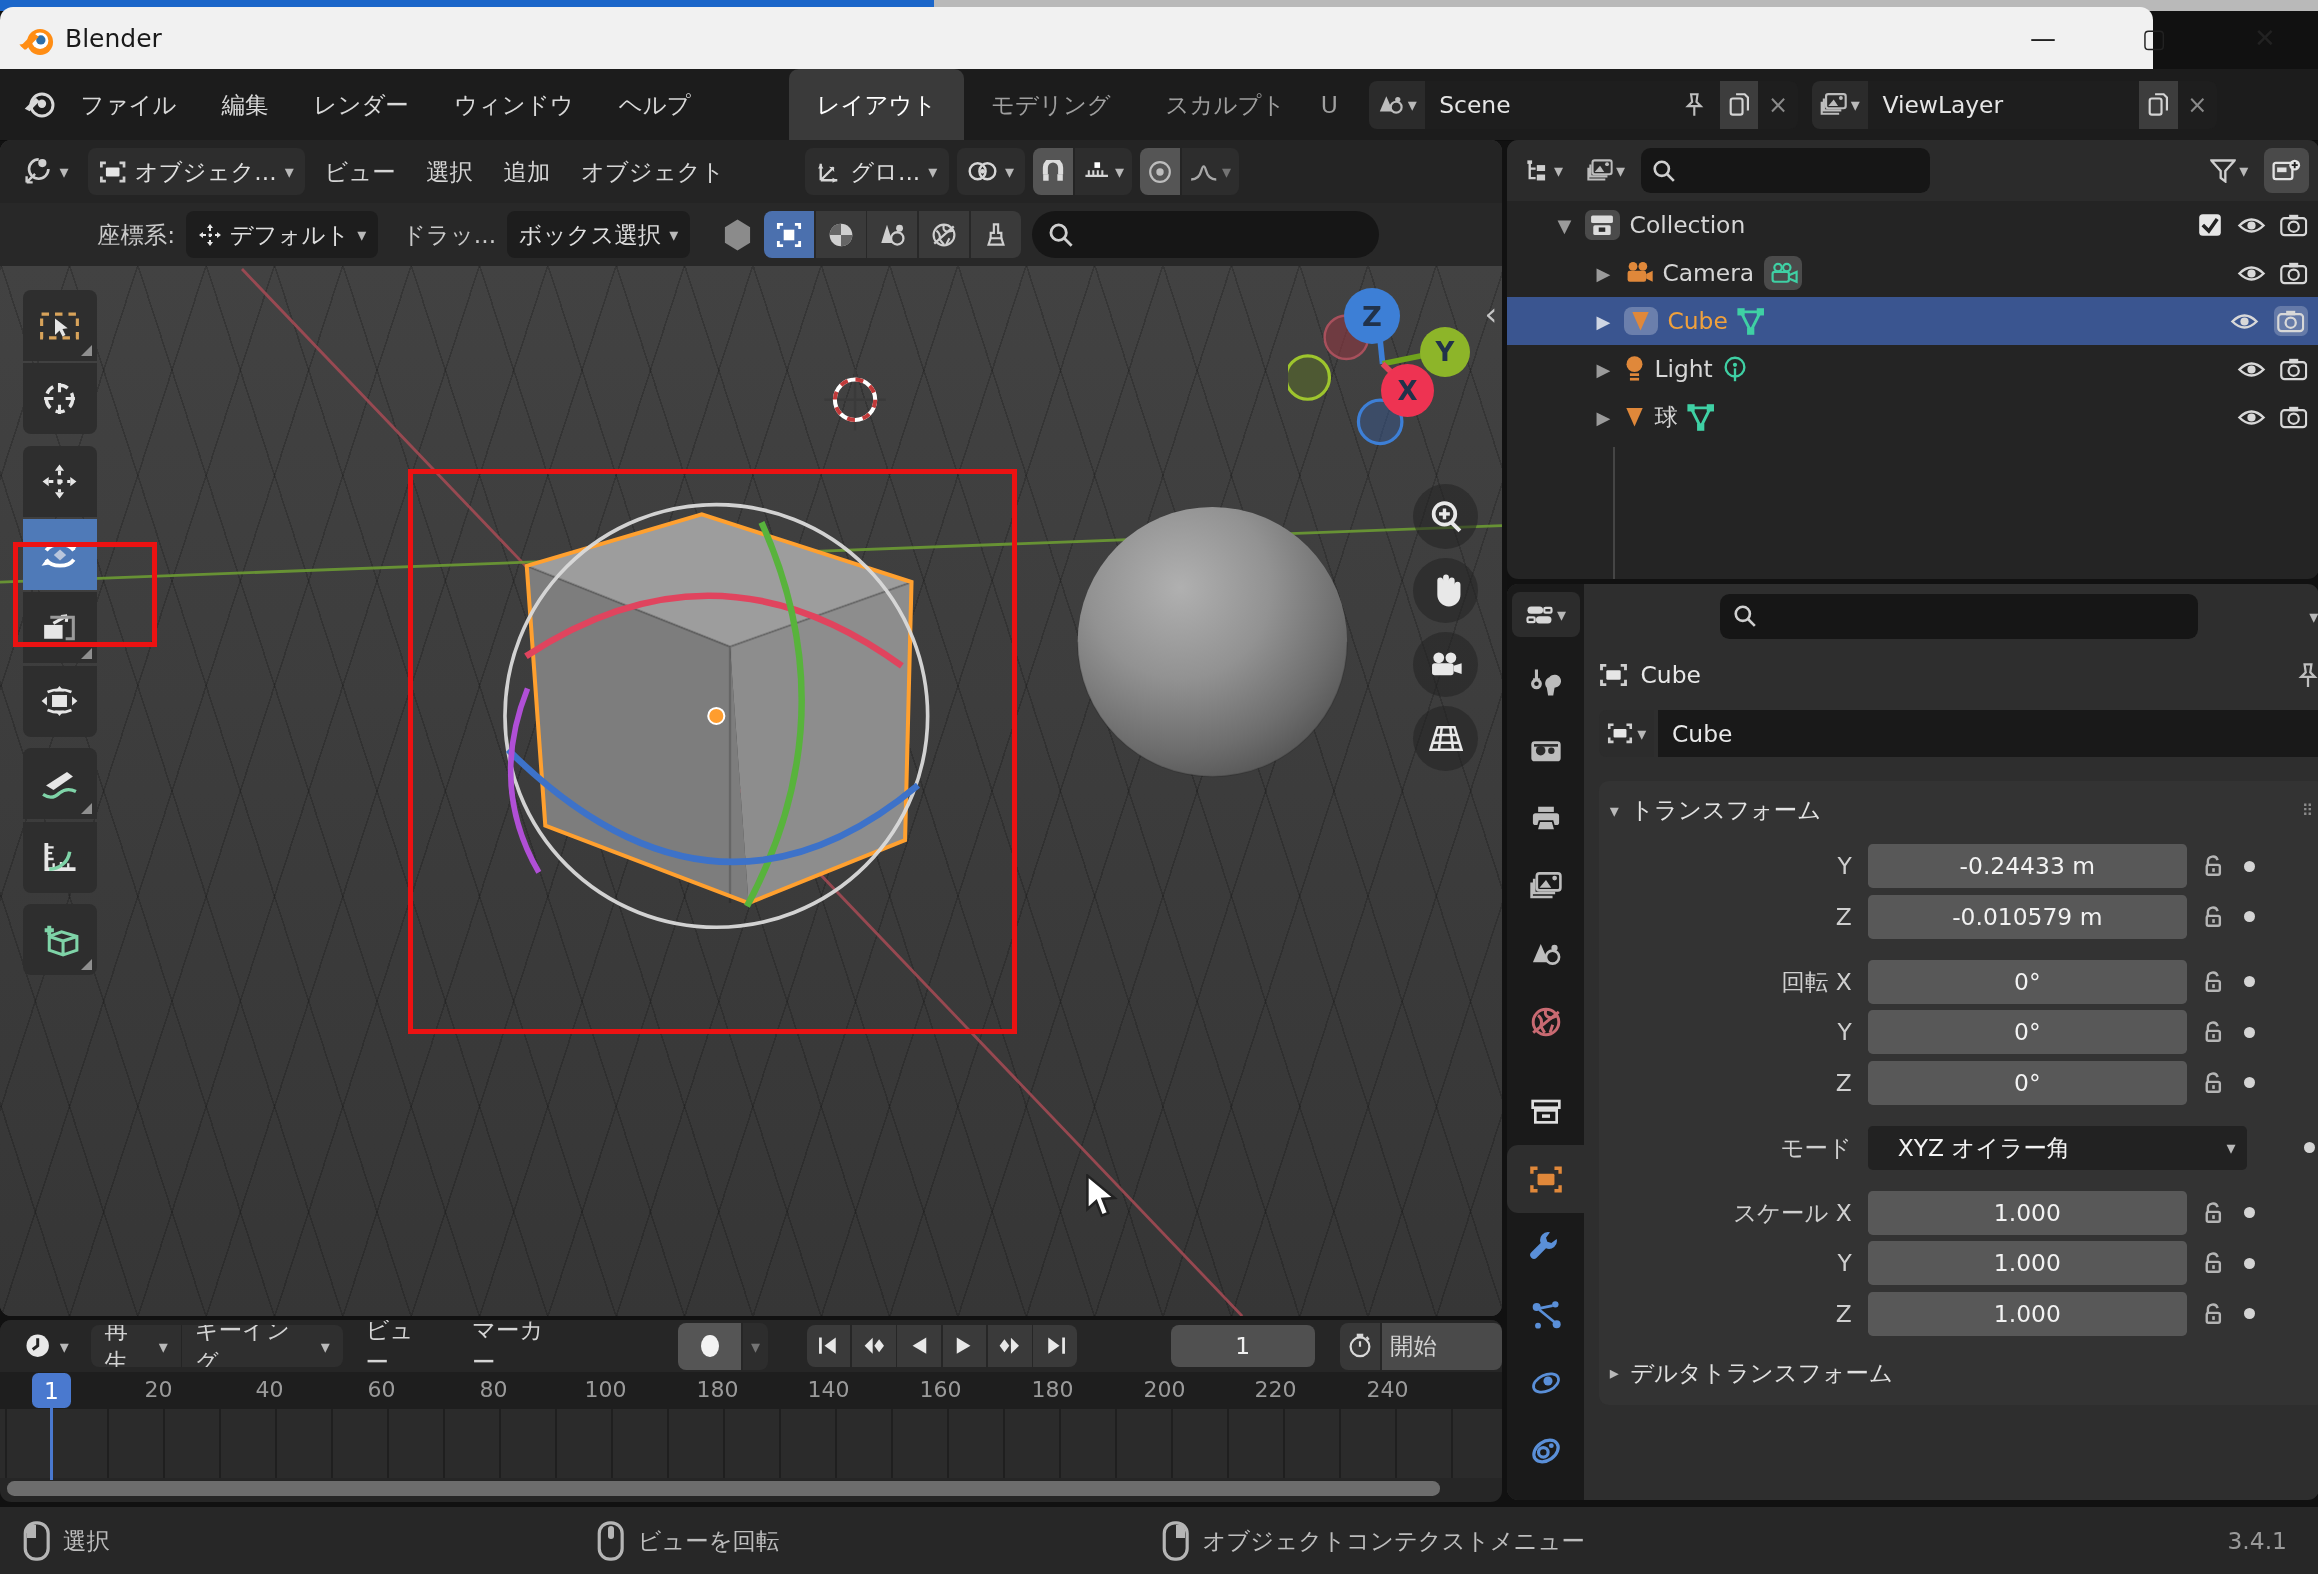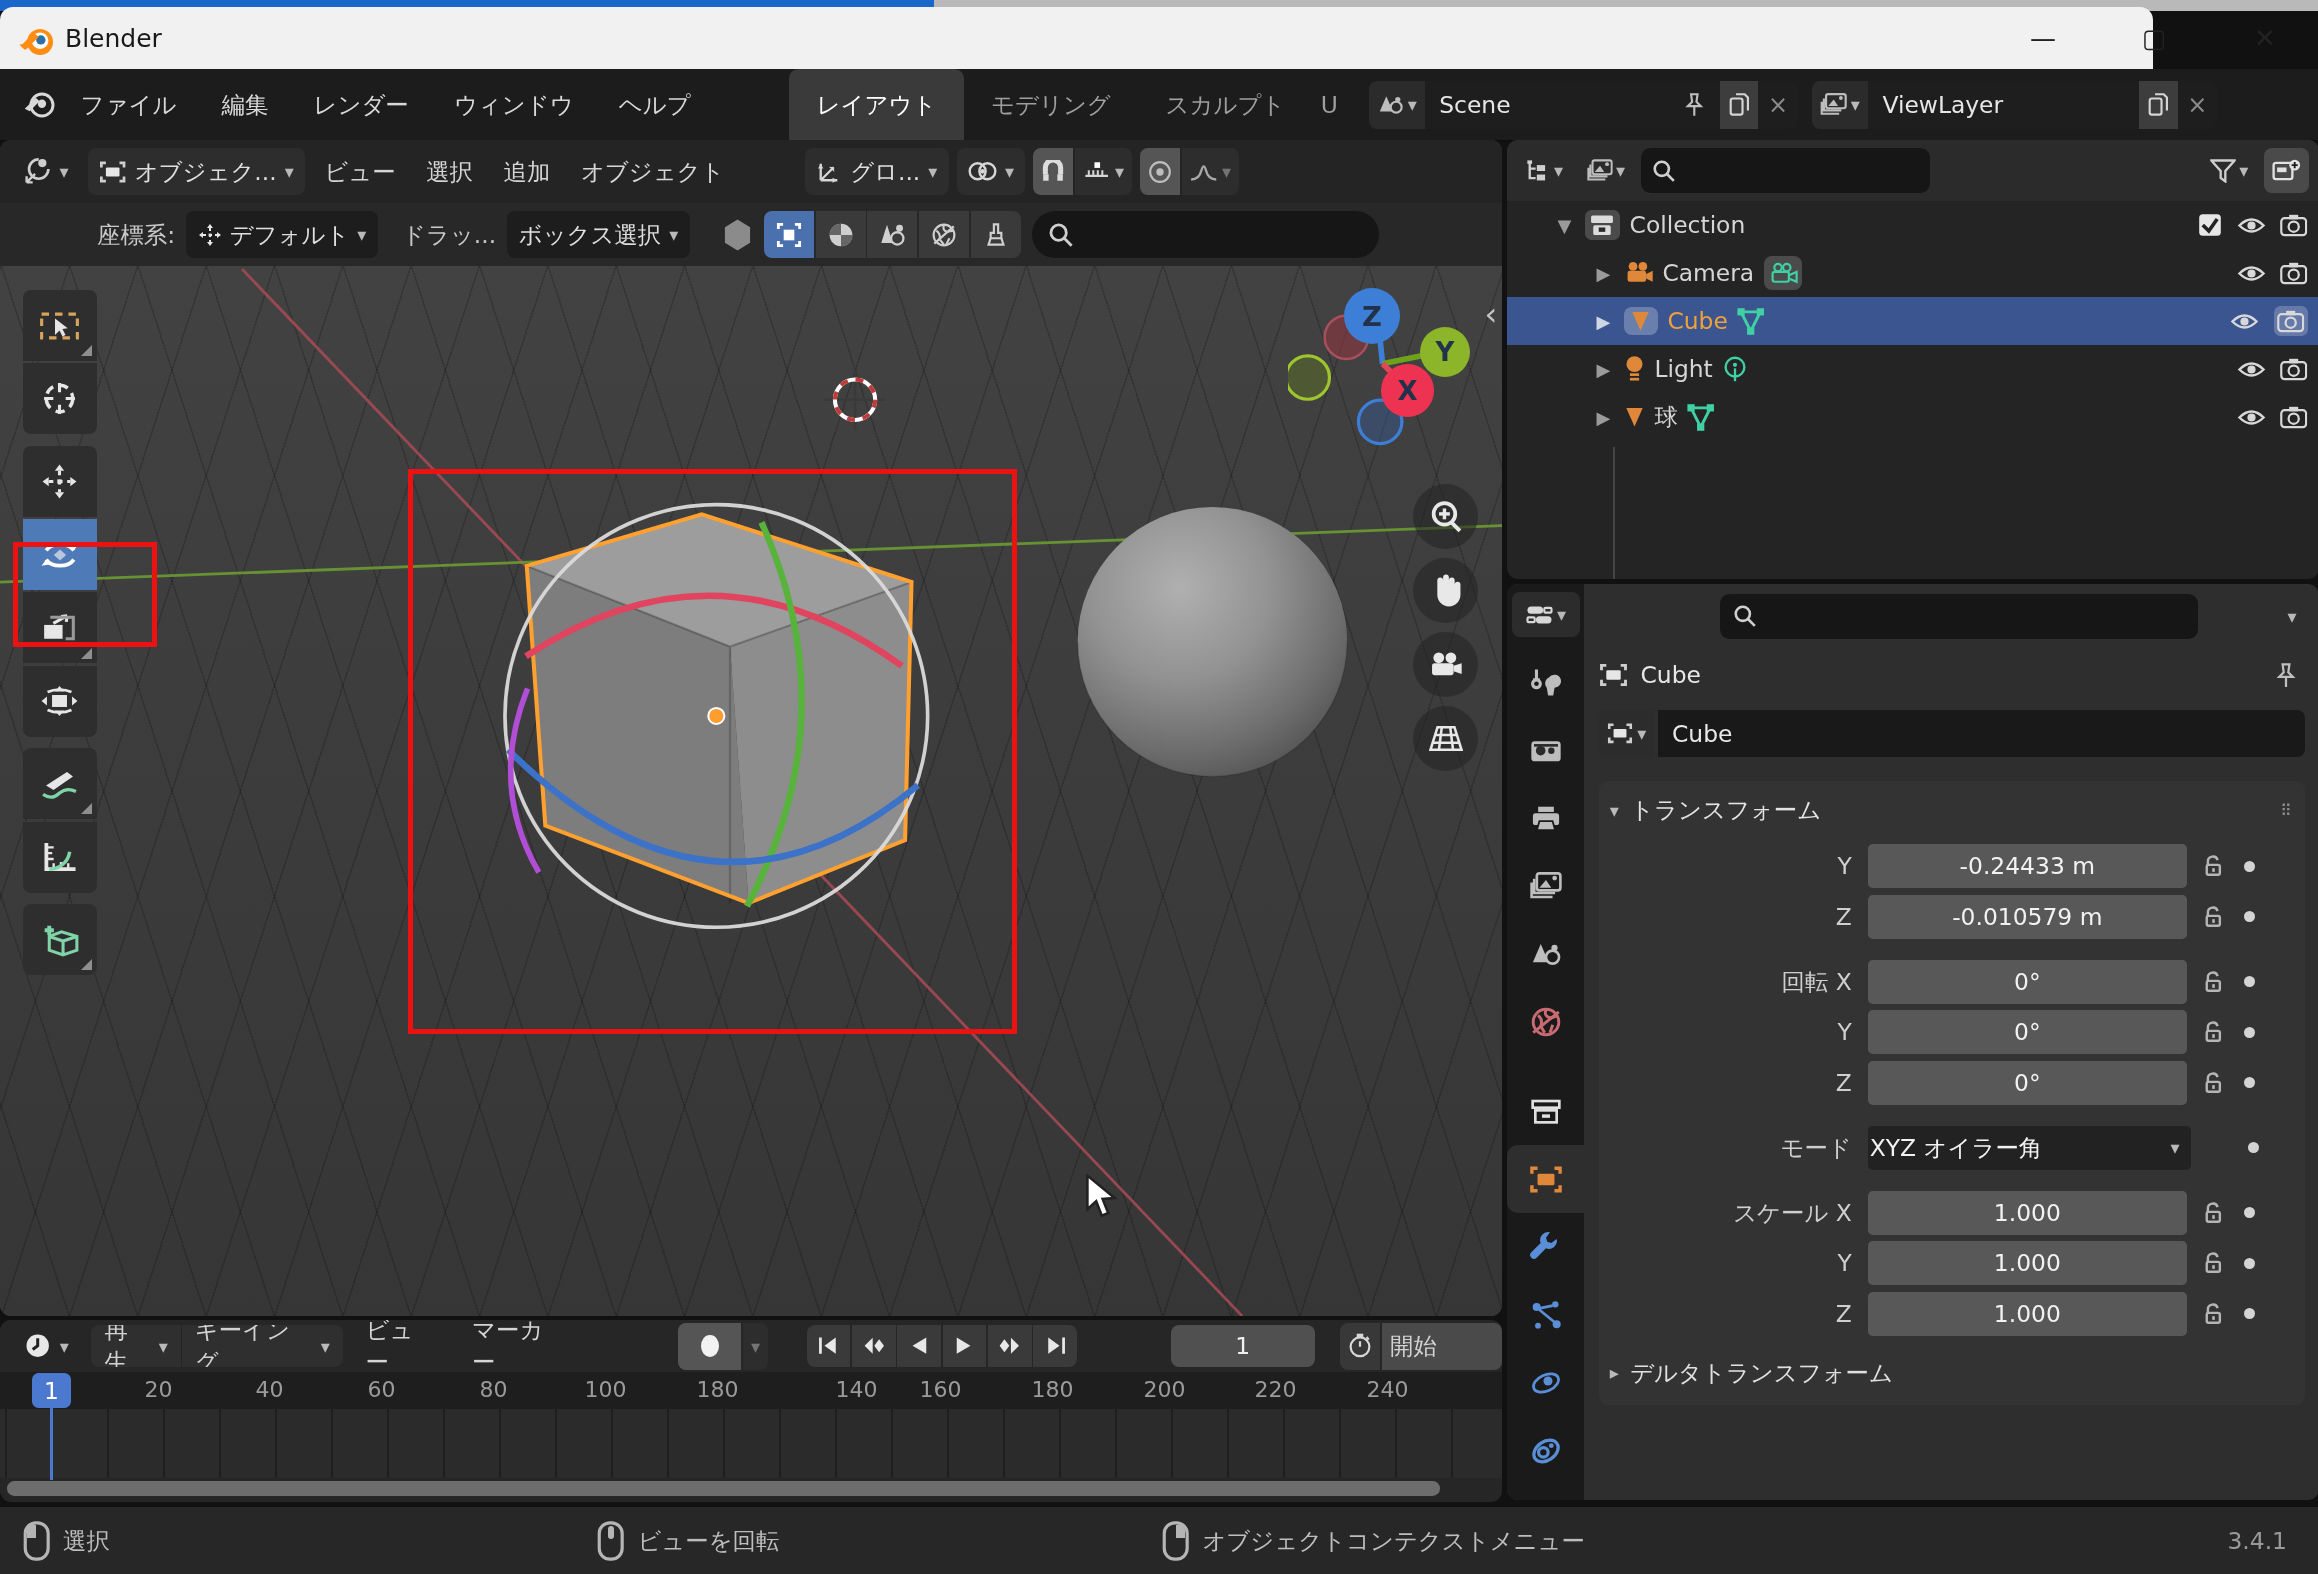--- a/index.html
+++ b/index.html
@@ -97,21 +97,21 @@
   .p-bread{margin-top:22.6px;display:flex;align-items:center;gap:13px;color:#e8e8e8;}
   .p-name-row{margin-top:21px;display:flex;align-items:center;gap:3.2px;}
   .p-name-dd{background:#2c2c2c;border-radius:8px 0 0 8px;height:47px;display:flex;align-items:center;padding:0 8px;gap:4.8px;}
   .p-name-field{flex:1;height:47px;background:#191919;border-radius:0 8px 8px 0;display:flex;align-items:center;padding:0 14.5px;color:#e8e8e8;}
   .sect{margin-top:24px;background:#333333;border-radius:9.7px;padding:13px 11.3px 16px 11.3px;}
   .sect-hdr{display:flex;align-items:center;gap:11.3px;color:#e3e3e3;margin-bottom:18px;}
   .grip{margin-left:auto;color:#8b8b8b;font-size:16px;letter-spacing:1.6px;}
   .f-row{display:flex;align-items:center;margin-bottom:6.5px;}
   .f-label{width:242px;text-align:right;padding-right:16px;color:#cfcfcf;flex:none;}
   .f-field{width:319px;height:44px;background:#585858;border-radius:4.8px;display:flex;align-items:center;justify-content:center;color:#f2f2f2;flex:none;}
-  .f-field.dropdown{background:#222;justify-content:flex-start;padding:0 2px;position:relative;}
+  .f-field.dropdown{background:#222;justify-content:flex-start;padding:0 30px;position:relative;}
   .f-field.dropdown .chev{position:absolute;right:11.3px;}
   .f-lock{width:52px;display:flex;justify-content:center;flex:none;}
   .f-dot{width:11.3px;height:11.3px;border-radius:50%;background:#d4d4d4;flex:none;margin-left:4.8px;}
   .gap-sm{height:14.5px;}
   .delta-hdr{display:flex;align-items:center;gap:11.3px;margin-top:21px;color:#e0e0e0;}
   
   .statusbar{position:absolute;left:0;top:1507px;width:2319px;height:68px;background:#272727;display:flex;align-items:center;color:#bdbdbd;}
   .hint{display:flex;align-items:center;gap:13px;position:absolute;}
   .version{position:absolute;right:32px;color:#9a9a9a;}
 </style>
@@ -827,21 +827,21 @@
           </div>
       </div>
     </div>
     <div class="tl-ruler">
       <span class="tick-label" style="left:126px">20</span>
       <span class="tick-label" style="left:237px">40</span>
       <span class="tick-label" style="left:349px">60</span>
       <span class="tick-label" style="left:461px">80</span>
       <span class="tick-label" style="left:573px">100</span>
       <span class="tick-label" style="left:685px">180</span>
-      <span class="tick-label" style="left:824px">140</span>
+      <span class="tick-label" style="left:796px">140</span>
       <span class="tick-label" style="left:908px">160</span>
       <span class="tick-label" style="left:1020px">180</span>
       <span class="tick-label" style="left:1132px">200</span>
       <span class="tick-label" style="left:1243px">220</span>
       <span class="tick-label" style="left:1355px">240</span>
     </div>
     <div class="tl-track"></div>
     <div class="playhead-line"></div>
     <div class="playhead-badge">
         <span>1</span>

